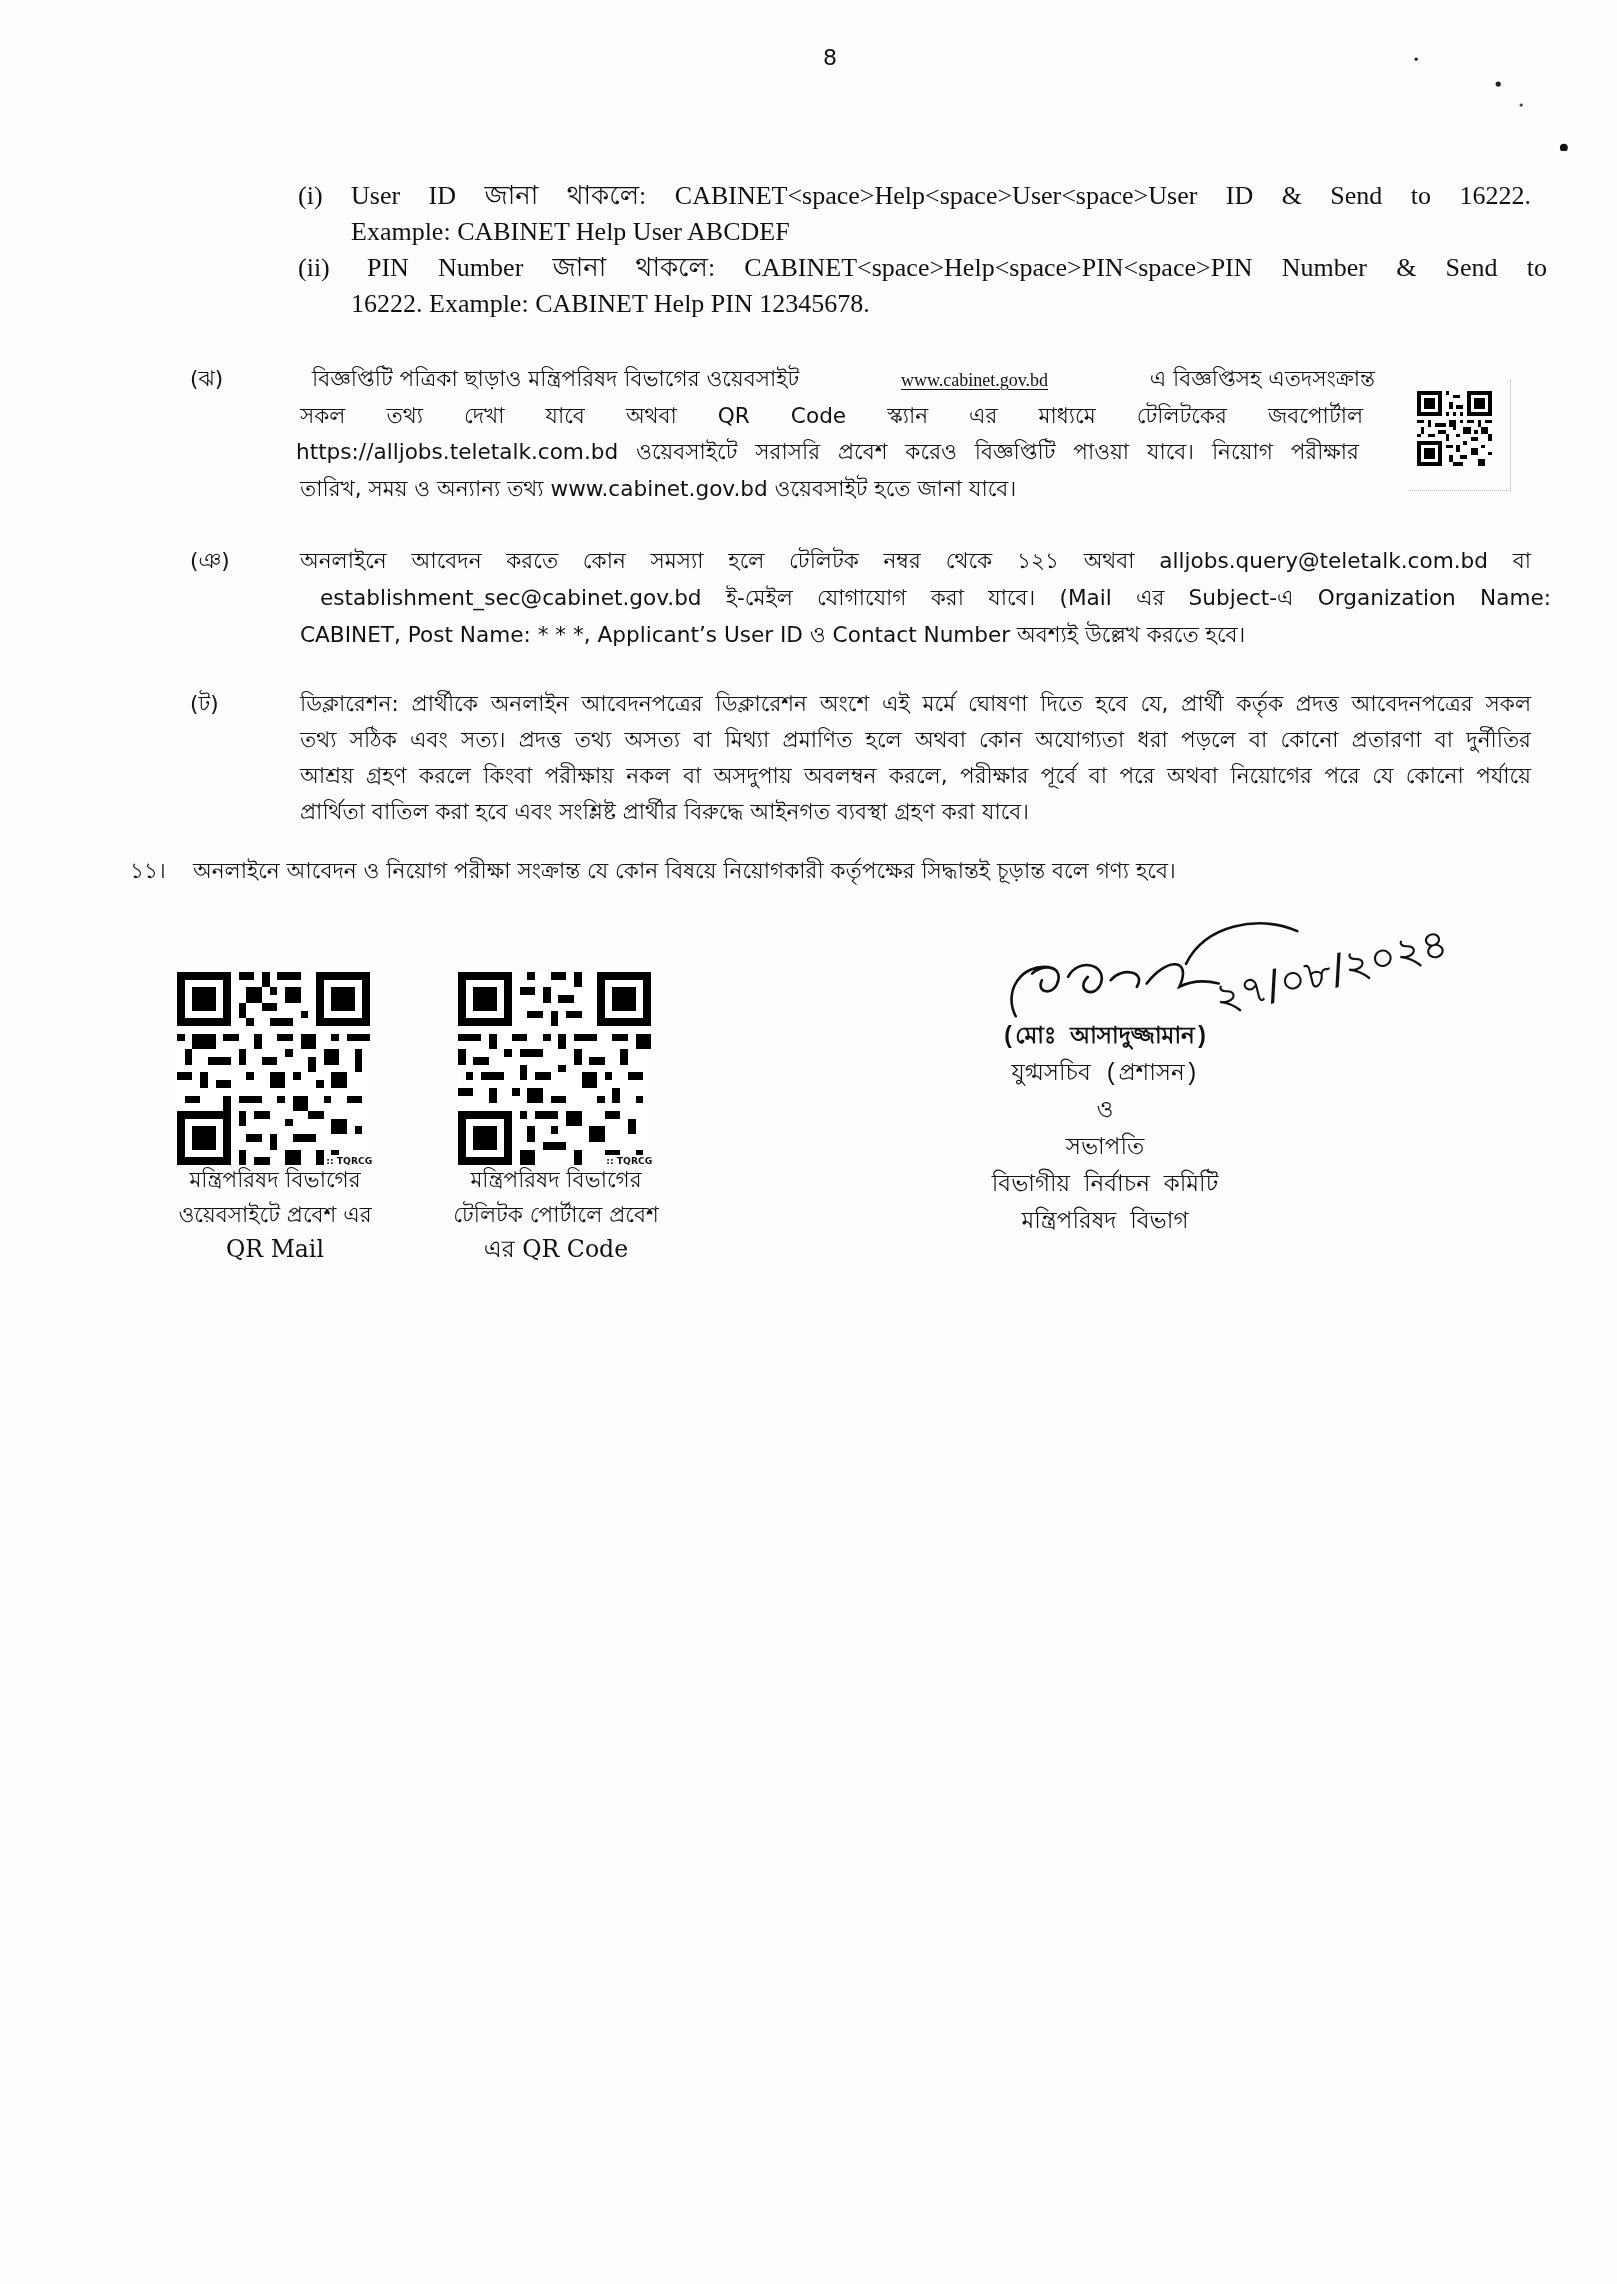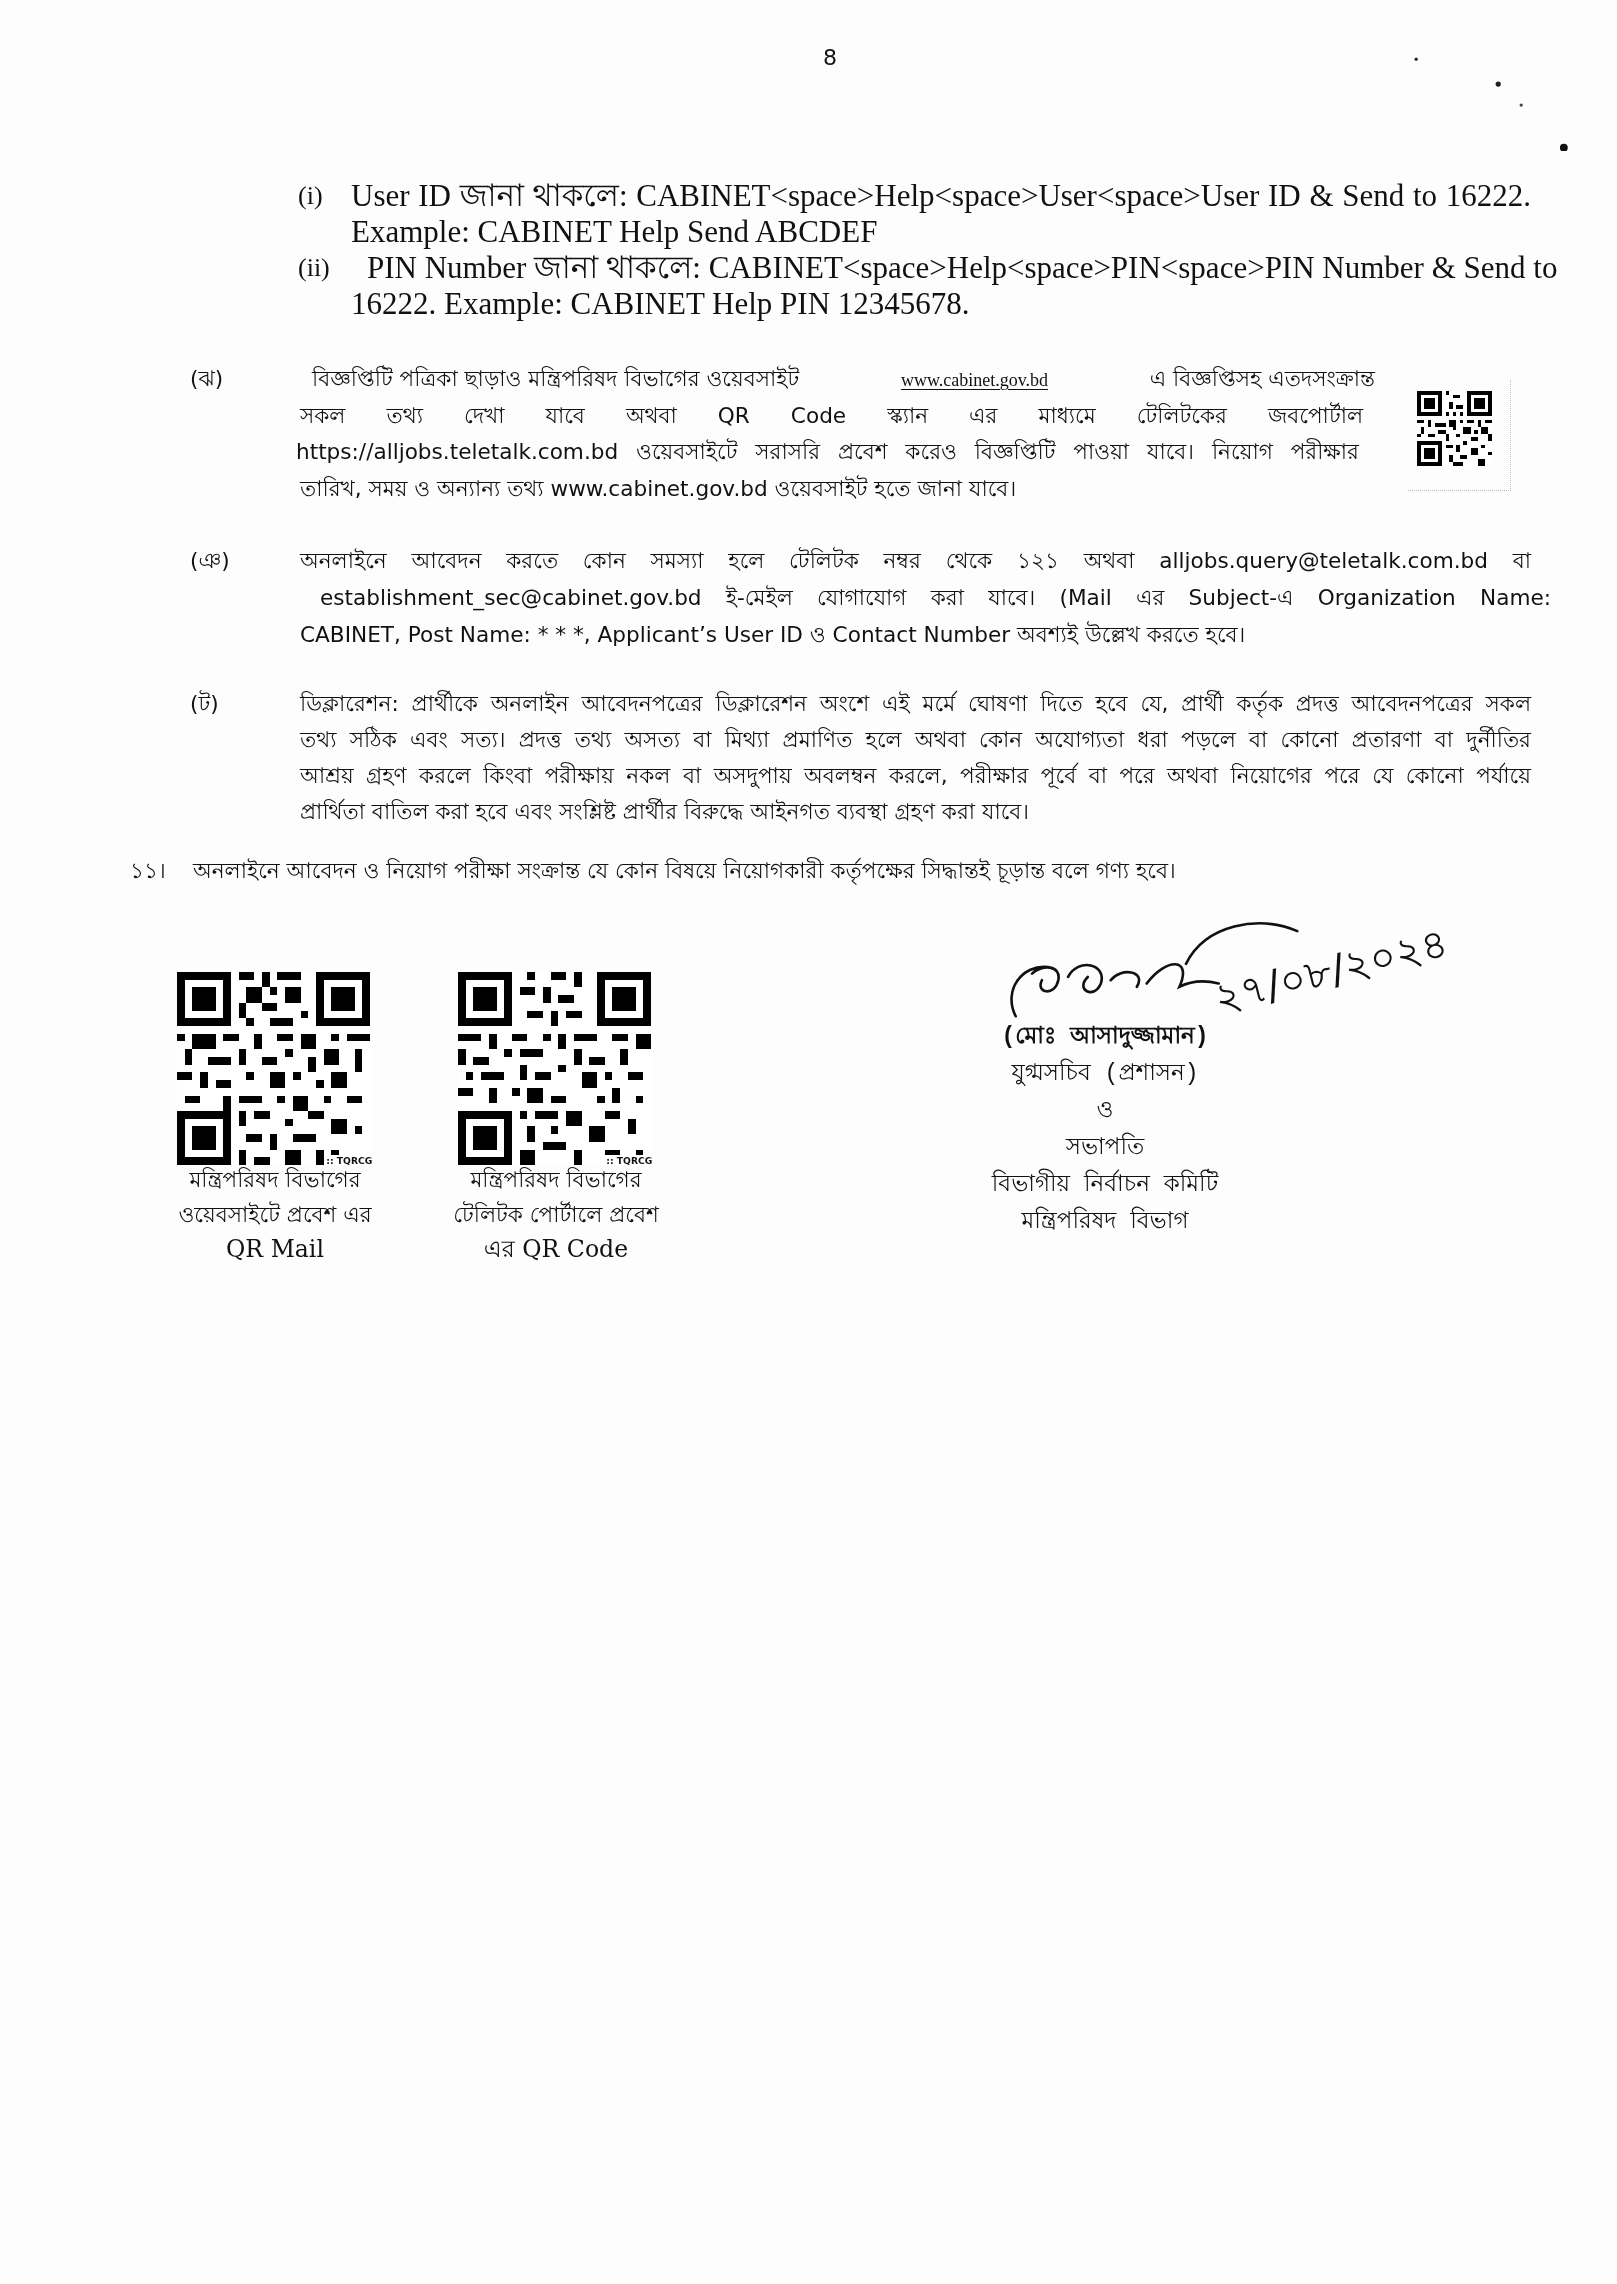--- a/index.html
+++ b/index.html
@@ -3,21 +3,21 @@
 <meta charset="utf-8">
 <style>
   html, body { margin: 0; padding: 0; }
   body {
     width: 1617px; height: 2284px; background: #fdfdfd; position: relative;
     font-family: "Liberation Serif", "DejaVu Serif", serif; color: #111;
     overflow: hidden;
   }
   .abs { position: absolute; }
   .page-num { left: 823px; top: 45px; font-size: 22px; font-family: "DejaVu Sans", sans-serif; }
-  .line { position: absolute; font-size: 31px; line-height: 35px; white-space: nowrap; }
+  .line { position: absolute; font-size: 26px; line-height: 35px; white-space: nowrap; }
   .just { text-align: justify; text-align-last: justify; }
   .label { position: absolute; font-size: 25px; line-height: 35px; }
   .sublabel { position: absolute; font-size: 26px; line-height: 35px; }
   .bn { font-family: "DejaVu Sans", sans-serif; font-size: 21.6px; }
   u { text-decoration: underline; text-underline-offset: 3.3px; }
 
   .qr { position: absolute; background: #fff; }
   .qr svg { width: 100%; height: 100%; display: block; }
   .qr-small-frame { position: absolute; left: 1408px; top: 380px; width: 102px; height: 110px;
     border-right: 1.3px dotted #bbb; border-bottom: 1.3px dotted #bbb; }
@@ -37,21 +37,21 @@
 
 <svg class="tiny-dots" viewBox="0 0 300 160">
   <circle cx="20" cy="20" r="2.5" fill="#222"></circle>
   <circle cx="145" cy="58" r="4" fill="#222"></circle>
   <circle cx="180" cy="90" r="2.5" fill="#444"></circle>
   <circle cx="245" cy="155" r="6" fill="#111"></circle>
 </svg>
 
 <div class="sublabel" style="left:298px; top:178px;">(i)</div>
 <div class="line just" style="left:351px; top:178px; width:1180px;">User ID জানা থাকলে: CABINET&lt;space&gt;Help&lt;space&gt;User&lt;space&gt;User ID &amp; Send to 16222.</div>
-<div class="line" style="left:351px; top:214px;">Example: CABINET Help Send ABCDEF</div>
+<div class="line" style="left:351px; top:214px;">Example: CABINET Help User ABCDEF</div>
 
 <div class="sublabel" style="left:298px; top:250px;">(ii)</div>
 <div class="line just" style="left:367px; top:250px; width:1180px;">PIN Number জানা থাকলে: CABINET&lt;space&gt;Help&lt;space&gt;PIN&lt;space&gt;PIN Number &amp; Send to</div>
 <div class="line" style="left:351px; top:286px;">16222. Example: CABINET Help PIN 12345678.</div>
 
 <div class="label bn" style="left:190px; top:361px;">(ঝ)</div>
 <div class="line bn" style="left:300px; top:361px; width:1063px; display:flex; justify-content:space-between; align-items:baseline;margin-left:12px;">
   <span>বিজ্ঞপ্তিটি পত্রিকা ছাড়াও মন্ত্রিপরিষদ বিভাগের ওয়েবসাইট</span>
   <u style="font-family:'Liberation Serif',serif; font-size:18px;">www.cabinet.gov.bd</u>
   <span>এ বিজ্ঞপ্তিসহ এতদসংক্রান্ত</span>

